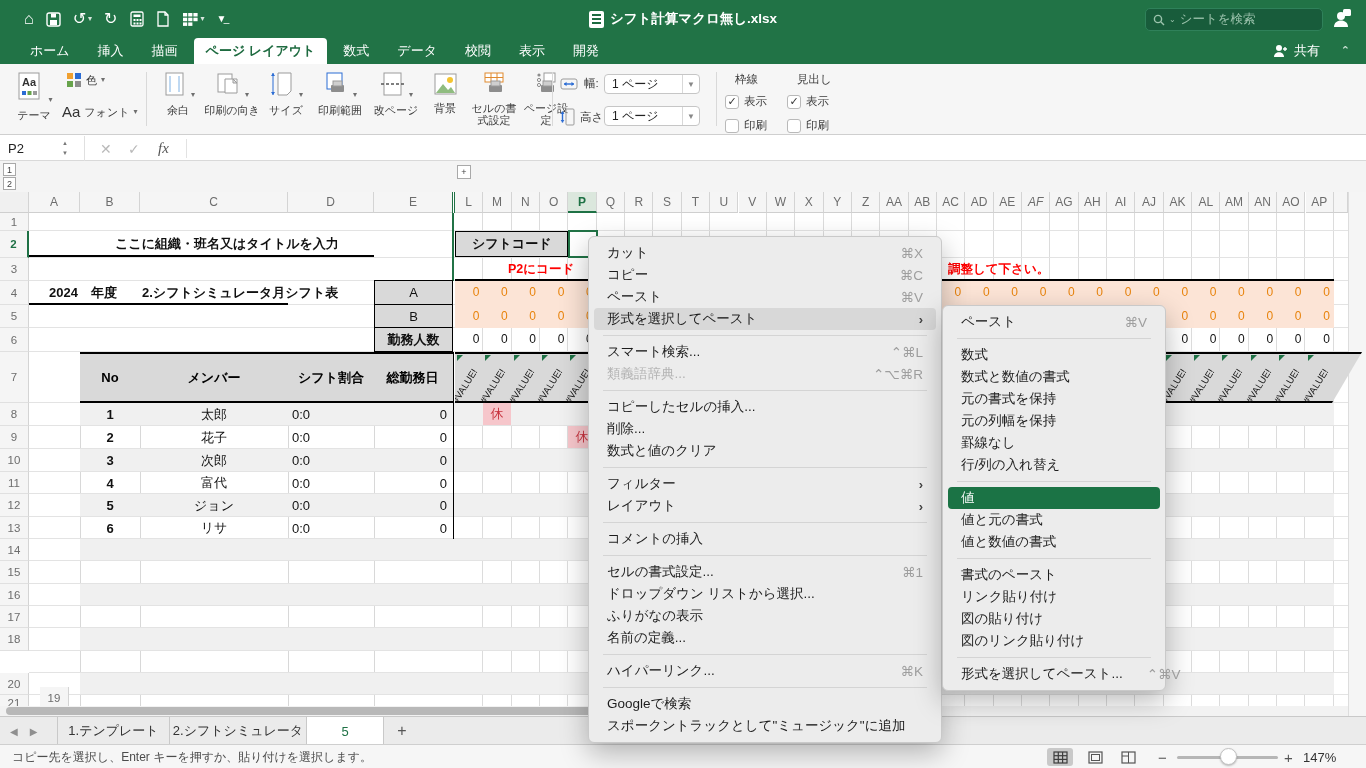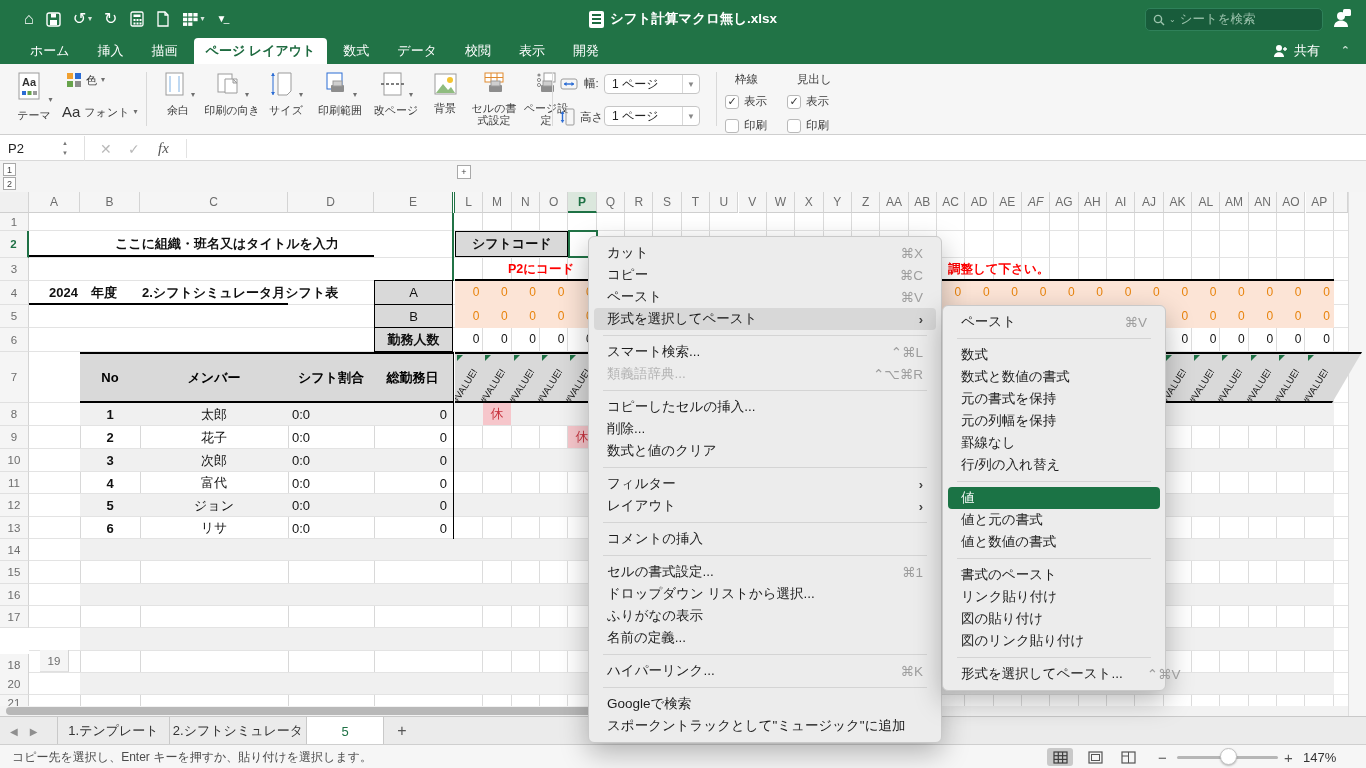--- a/index.html
+++ b/index.html
@@ -429,22 +429,22 @@
     <div class="rowhead" style="top: 403px; height: 23px;">8</div>
     <div class="rowhead" style="top: 426px; height: 23px;">9</div>
     <div class="rowhead" style="top: 449px; height: 23px;">10</div>
     <div class="rowhead" style="top: 472px; height: 22px;">11</div>
     <div class="rowhead" style="top: 494px; height: 23px;">12</div>
     <div class="rowhead" style="top: 517px; height: 22px;">13</div>
     <div class="rowhead" style="top: 539px; height: 22px;">14</div>
     <div class="rowhead" style="top: 561px; height: 23px;">15</div>
     <div class="rowhead" style="top: 584px; height: 22px;">16</div>
     <div class="rowhead" style="top: 606px; height: 22px;">17</div>
-    <div class="rowhead" style="top: 628px; height: 23px; margin-top: 26px;">18</div>
-    <div class="rowhead" style="top: 650px; height: 22px; margin-left: 40px;">19</div>
+    <div class="rowhead" style="top: 628px; height: 23px;">18</div>
+    <div class="rowhead" style="top: 687px; height: 22px; margin-left: 40px;">19</div>
     <div class="rowhead" style="top: 673px; height: 22px;">20</div>
     <div class="rowhead" style="top: 695px; height: 17px;">21</div>
     <div class="cell" style="left: 80px; top: 231px; width: 294px; height: 26px; justify-content: center; font-weight: bold;">ここに組織・班名又はタイトルを入力</div>
     <div class="abs" style="left: 29px; top: 255px; width: 345px; height: 2px; background: rgb(0, 0, 0);"></div>
     <div class="cell" style="left: 455px; top: 231px; width: 113.4px; height: 26px; justify-content: center; font-weight: bold; background: rgb(217, 217, 217); border: 1px solid rgb(0, 0, 0);">シフトコード</div>
     <div class="abs" style="left: 568.4px; top: 230px; width: 29.35px; height: 28px; background: rgb(255, 255, 255); border: 2px solid rgb(33, 115, 70); z-index: 5;"></div>
     <div class="cell" style="left: 508px; top: 258px; height: 22px; color: rgb(254, 0, 0); font-weight: bold; font-size: 12.5px;">P2にコード</div>
     <div class="cell" style="left: 948px; top: 258px; height: 22px; color: rgb(254, 0, 0); font-weight: bold; font-size: 12.5px;">調整して下さい。</div>
     <div class="cell" style="left: 29px; top: 281px; width: 49px; height: 23px; justify-content: flex-end; font-weight: bold;">2024</div>
     <div class="cell" style="left: 91px; top: 281px; height: 23px; font-weight: bold;">年度</div>

